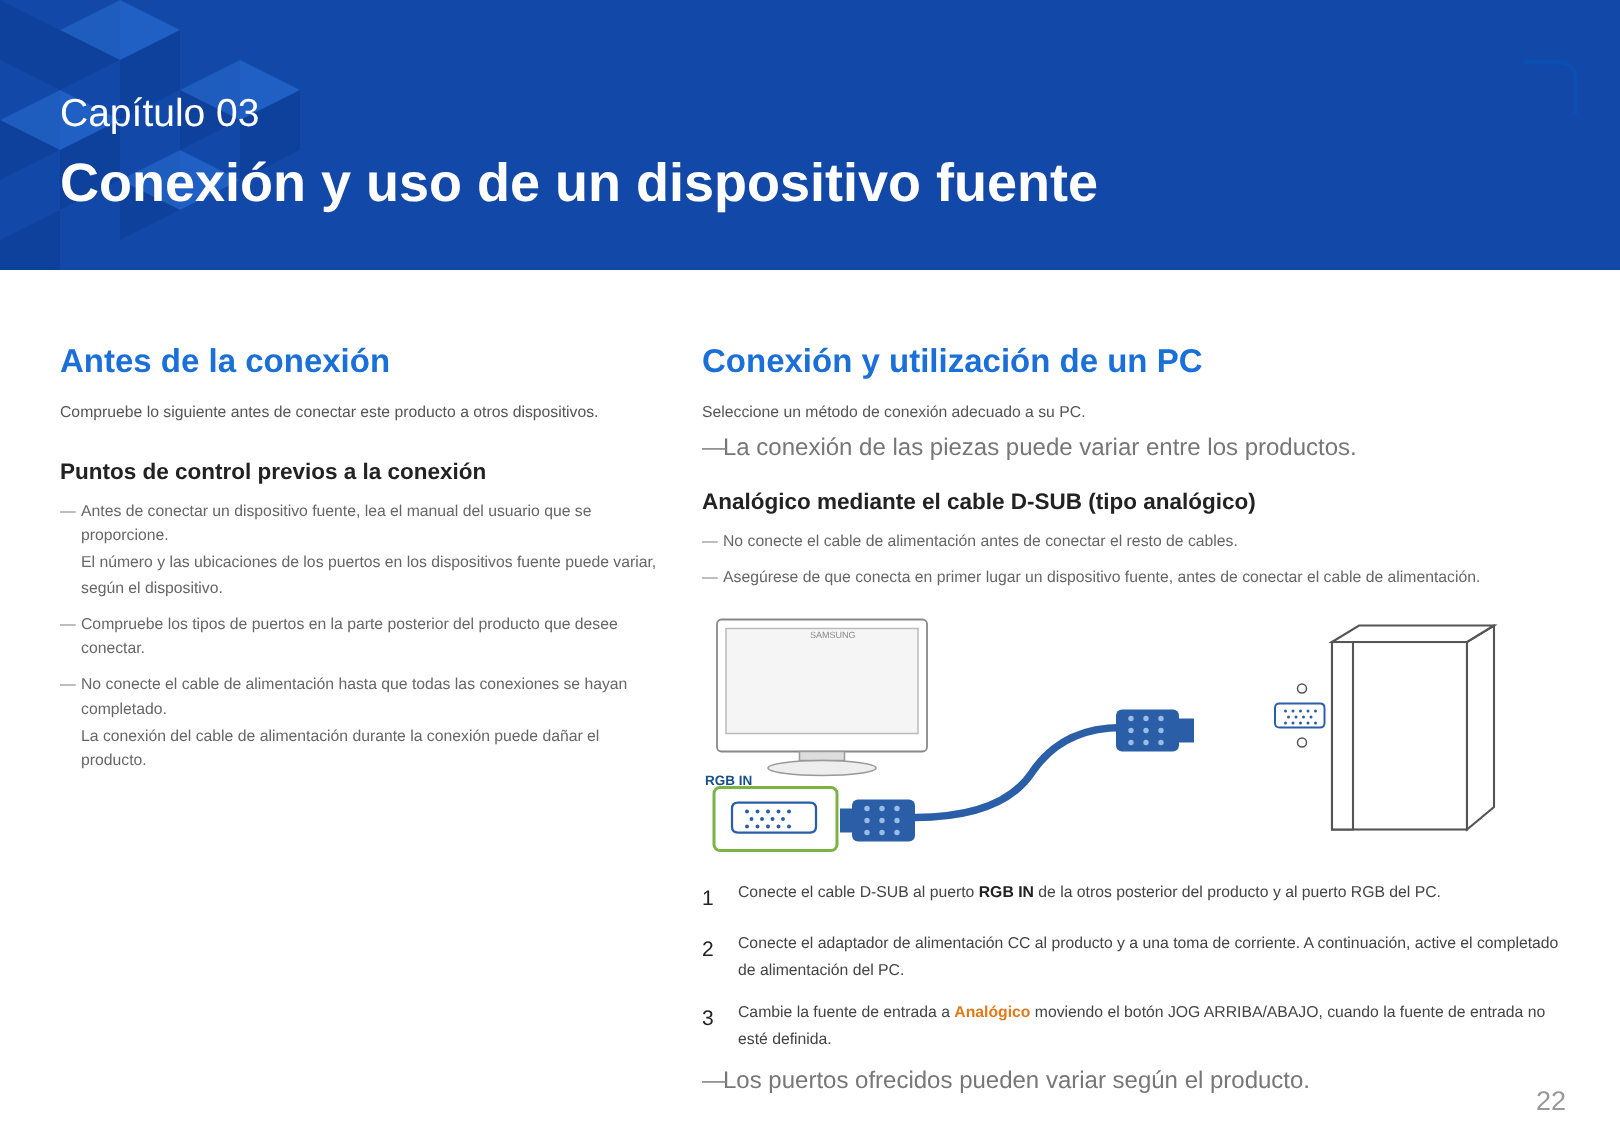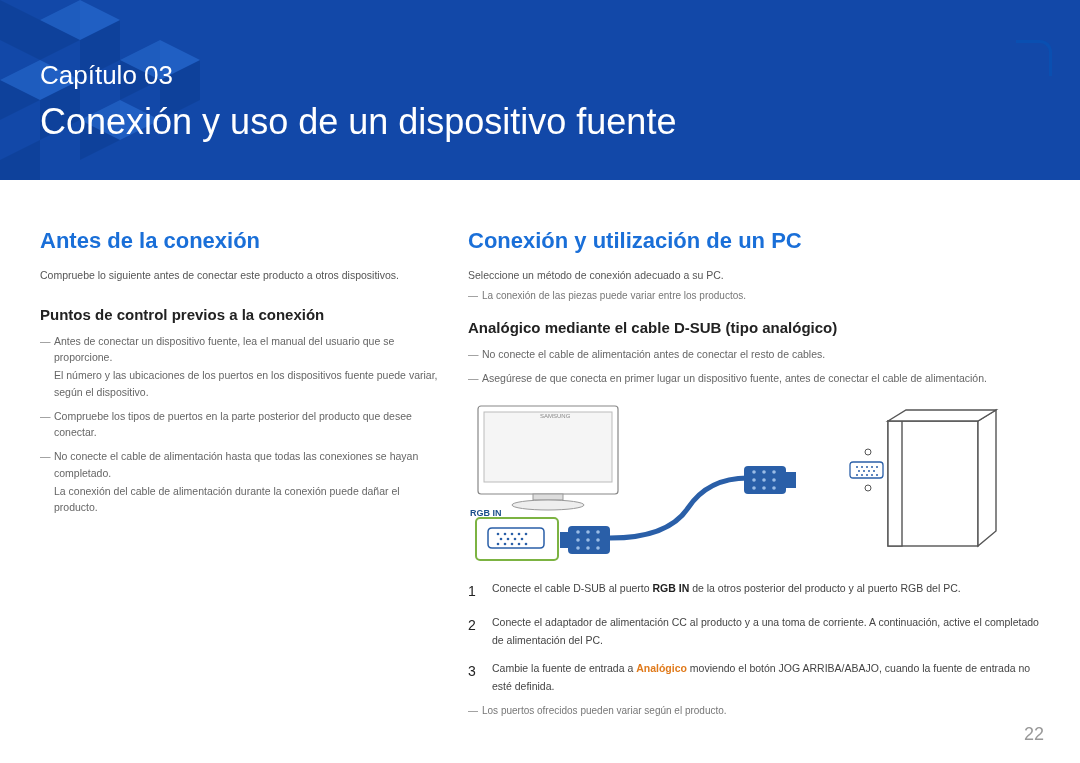--- a/index.html
+++ b/index.html
@@ -41,21 +41,21 @@
     color: #fff;
     font-size: 26px;
     font-weight: 500;
     margin-bottom: 10px;
   }
   .chapter-title {
     position: relative;
     z-index: 1;
     color: #fff;
     font-size: 36px;
-    font-weight: 400;
+    font-weight: 700;
   }
   .content {
     display: flex;
     padding: 48px 40px 0 40px;
     gap: 28px;
   }
   .col-left { width: 400px; }
   .col-right { flex: 1; }
   h2.section {
     color: #1a6fd8;
@@ -111,21 +111,21 @@
   }
   .steps .num {
     font-size: 14px;
     font-weight: 500;
     color: #222;
     min-width: 14px;
   }
   .bold { font-weight: 700; color: #222; }
   .orange { color: #e07a1b; font-weight: 700; }
   .note-after {
-    font-size: 10px;
+    font-size: 16px;
     color: #777;
     padding-left: 14px;
     position: relative;
     margin-top: 6px;
   }
   .note-after::before {
     content: "―";
     position: absolute;
     left: 0;
     color: #888;

